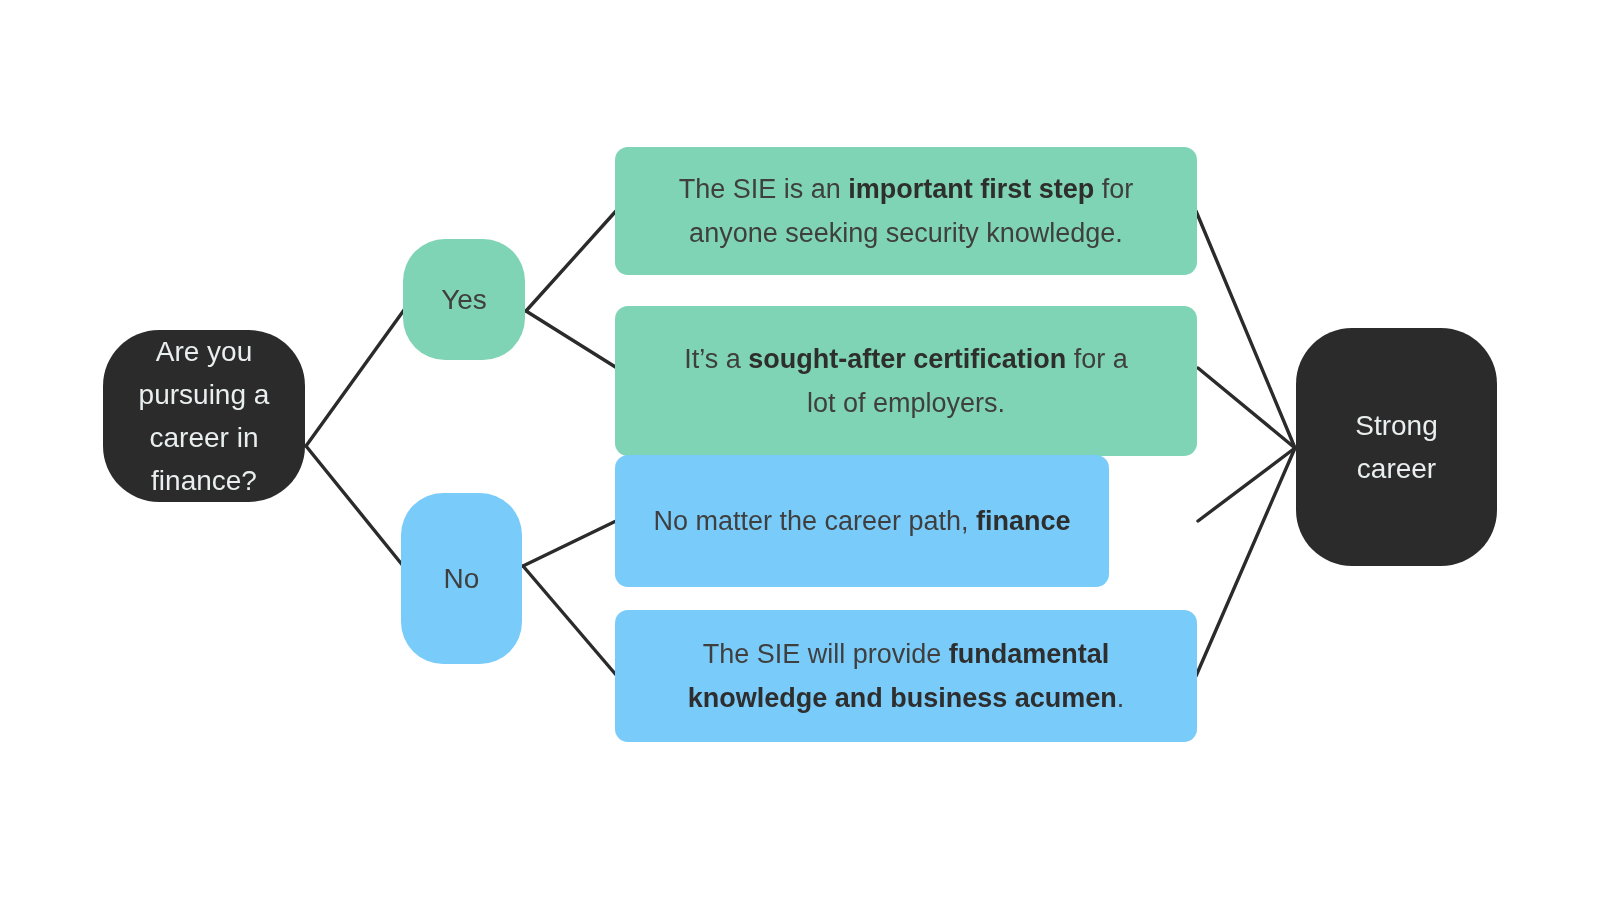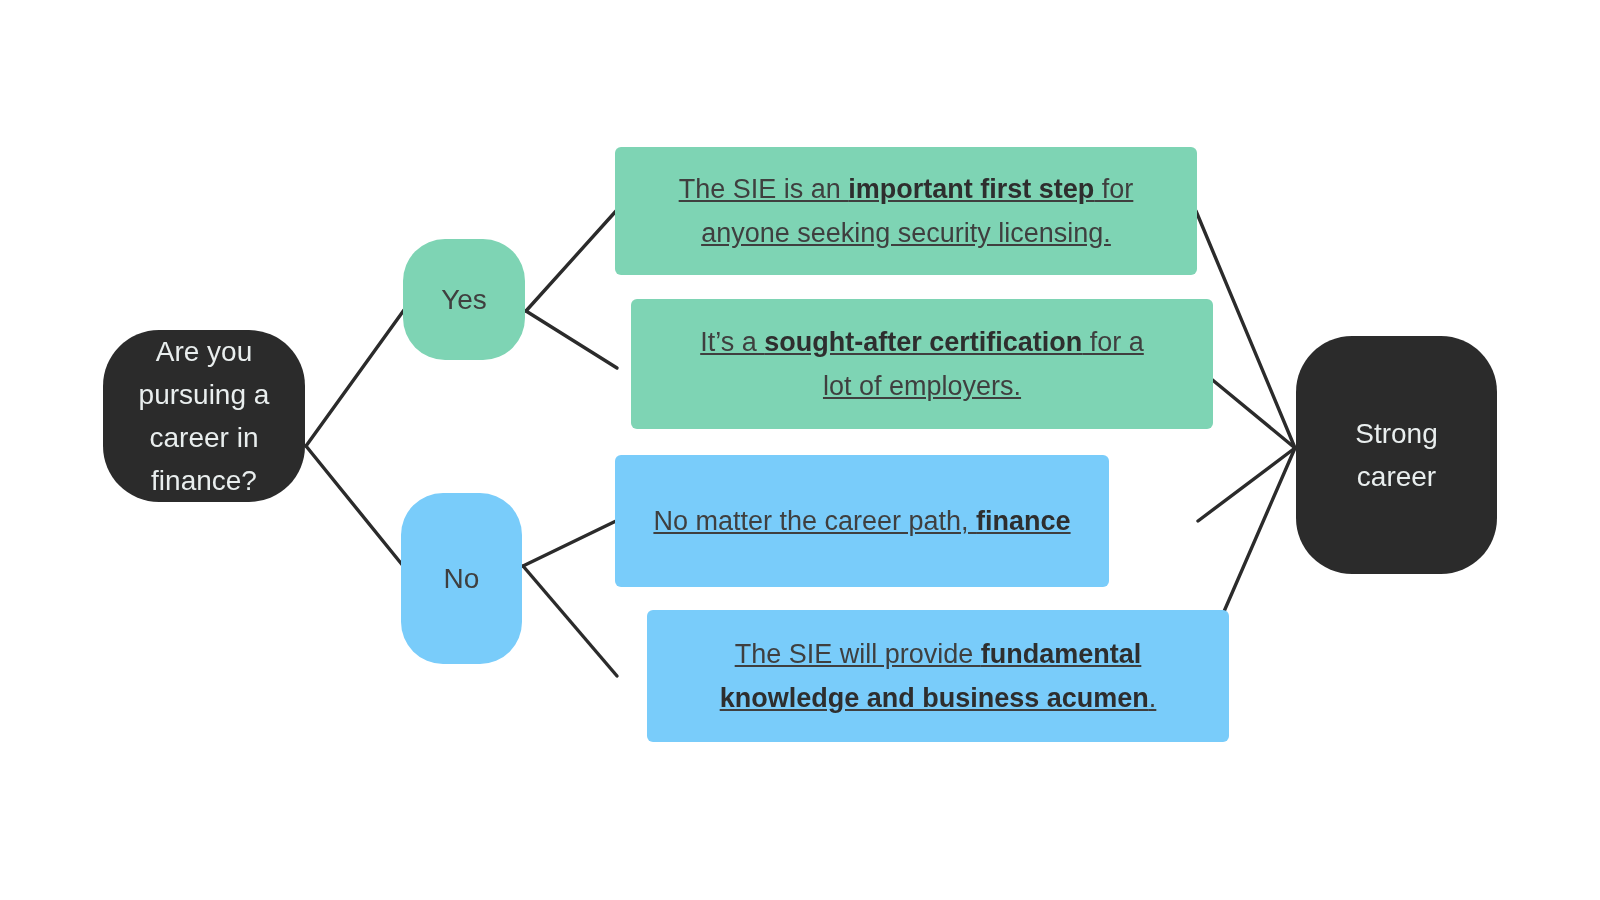--- a/index.html
+++ b/index.html
@@ -38,40 +38,39 @@
     font-size: 28px;
     line-height: 43px;
     font-weight: 400;
   }
   .node.small {
     border-radius: 42px;
     font-size: 28px;
     color: #3f3f3f;
   }
   .node.reason {
-    border-radius: 6px;
+    border-radius: 13px;
     font-size: 27px;
     line-height: 44px;
     color: #3f3f3f;
-    text-decoration: underline;
   }
   .green { background: #7ed4b4; }
   .blue  { background: #79ccfa; }
   .reason .line { white-space: nowrap; }
   .reason b { font-weight: 700; color: #2e2e2e; }
 
   
   #question { left: 103px; top: 330px; width: 202px; height: 172px; }
   #yes      { left: 403px; top: 239px; width: 122px; height: 121px; }
   #no       { left: 401px; top: 493px; width: 121px; height: 171px; }
   #reason0  { left: 615px; top: 147px; width: 582px; height: 128px; }
-  #reason1  { left: 615px; top: 299px; width: 582px; height: 130px; margin-left: 16px; }
+  #reason1  { left: 615px; top: 306px; width: 582px; height: 150px; }
   #reason2  { left: 615px; top: 455px; width: 494px; height: 132px; }
-  #reason3  { left: 647px; top: 610px; width: 582px; height: 132px; }
-  #outcome  { left: 1296px; top: 336px; width: 201px; height: 238px; }
+  #reason3  { left: 615px; top: 610px; width: 582px; height: 132px; }
+  #outcome  { left: 1296px; top: 328px; width: 201px; height: 238px; }
 </style>
 </head>
 <body>
 
 <div class="canvas">
 
   <svg class="edges" viewBox="0 0 1600 900">
       <line x1="306" y1="446" x2="404" y2="310" stroke="#2b2b2b" stroke-width="3.4" stroke-linecap="round"></line>
       <line x1="306" y1="446" x2="404" y2="567" stroke="#2b2b2b" stroke-width="3.4" stroke-linecap="round"></line>
       <line x1="526" y1="311" x2="616" y2="211" stroke="#2b2b2b" stroke-width="3.4" stroke-linecap="round"></line>
@@ -94,21 +93,21 @@
   <div class="node small green" id="yes">
     <span>Yes</span>
   </div>
 
   <div class="node small blue" id="no">
     <span>No</span>
   </div>
 
   <div class="node reason green" id="reason0">
     <div class="line"><span>The SIE is an </span><b>important first step</b><span> for</span></div>
-    <div class="line"><span>anyone seeking security licensing.</span><b></b><span></span></div>
+    <div class="line"><span>anyone seeking security knowledge.</span><b></b><span></span></div>
   </div>
 
   <div class="node reason green" id="reason1">
     <div class="line"><span>It’s a </span><b>sought-after certification</b><span> for a</span></div>
     <div class="line"><span>lot of employers.</span><b></b><span></span></div>
   </div>
 
   <div class="node reason blue" id="reason2">
     <div class="line"><span>No matter the career path, </span><b>finance</b><span></span></div>
   </div>

